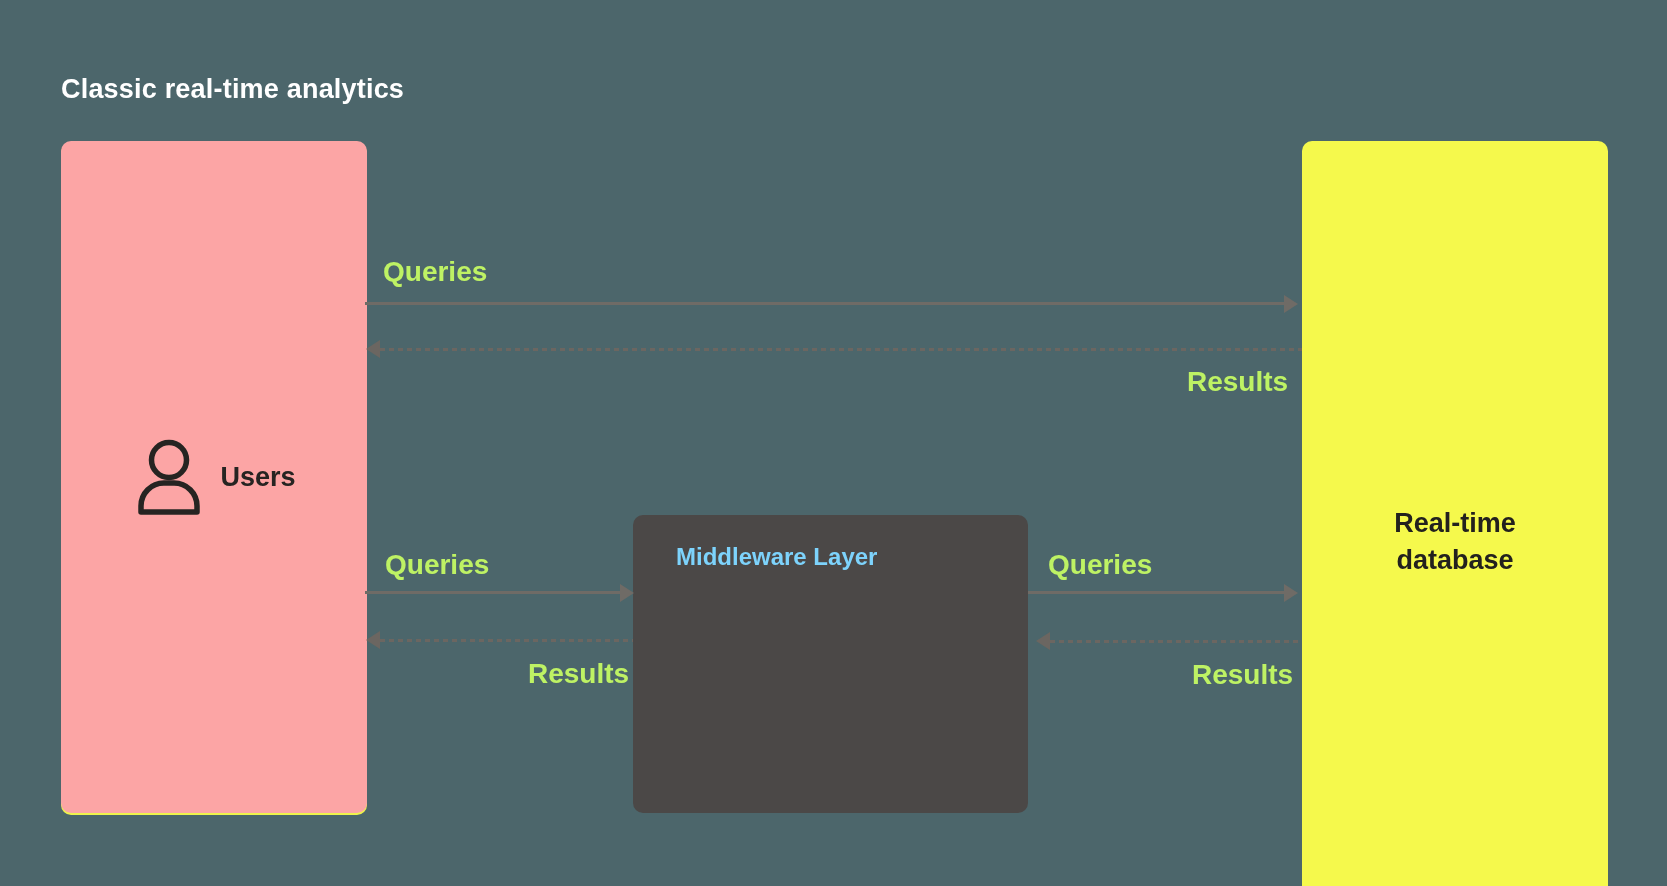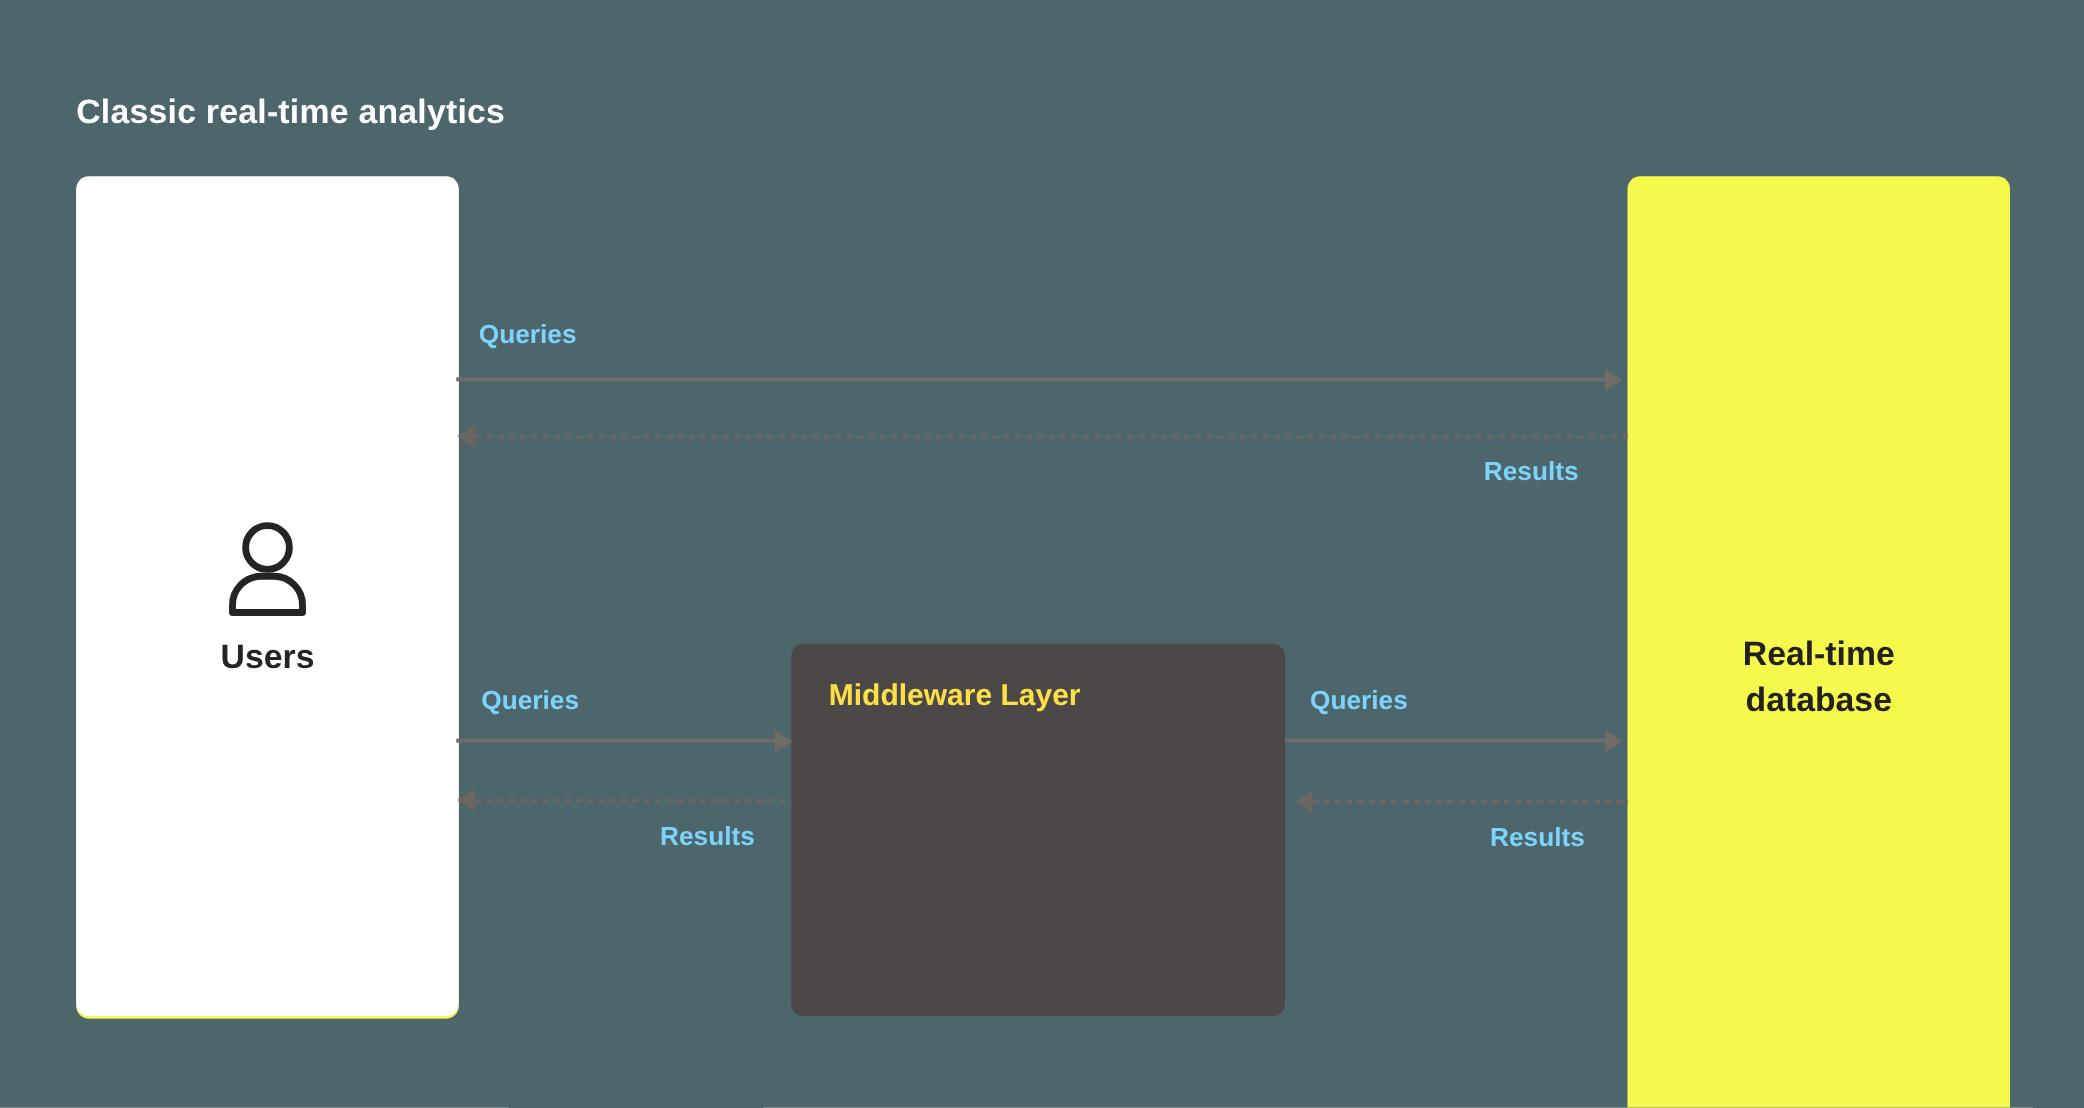--- a/index.html
+++ b/index.html
@@ -8,29 +8,29 @@
     background:#4C666B;
     font-family:"Liberation Sans", sans-serif;
   }
   .page-title {
     position:absolute; left:61px; top:74px;
     font-size:27px; font-weight:700; color:#FFFFFF; letter-spacing:0.2px;
   }
   .box { position:absolute; border-radius:10px; }
   .box-users {
     left:61px; top:141px; width:306px; height:672px;
-    background:#ffffff; box-shadow:0 2px 0 0 #EEF34C;
-    display:flex; flex-direction:column; align-items:center; justify-content:center; gap:14px;
+    background:#fca5a5; box-shadow:0 2px 0 0 #EEF34C;
+    display:flex; flex-direction:row; align-items:center; justify-content:center; gap:14px;
   }
   .box-users .node-label { font-size:27px; font-weight:700; color:#262422; }
   .box-middleware {
     left:633px; top:515px; width:395px; height:298px;
     background:#4B4847; padding:28px 30px; box-sizing:border-box;
   }
-  .box-middleware .node-label { font-size:24px; font-weight:700; color:#fde047; }
+  .box-middleware .node-label { font-size:24px; font-weight:700; color:#7dd3fc;margin-left:13px; }
   .box-database {
     left:1302px; top:141px; width:306px; height:801px;
     background:#F5F94C;
     display:flex; align-items:center; justify-content:center; text-align:center;
   }
   .box-database .node-label {
     font-size:27px; font-weight:700; color:#23211E;
     max-width:180px; line-height:1.35;
   }
   .user-icon { display:block; }
@@ -40,21 +40,21 @@
   .dashed {
     background-image:repeating-linear-gradient(to right,
       #6B6661 0, #6B6661 5px, transparent 5px, transparent 9px);
   }
   .head {
     position:absolute; width:0; height:0;
     border-top:9px solid transparent; border-bottom:9px solid transparent;
   }
   .head-right { border-left:14px solid #6F6B66; }
   .head-left  { border-right:14px solid #6B6661; }
-  .arrow-label { position:absolute; color:#7dd3fc; font-size:21px; font-weight:600; }
+  .arrow-label { position:absolute; color:#bef264; font-size:28px; font-weight:600; }
 
   .ln-q-top { left:365px; top:302px; width:920px; }
   .hd-q-top { left:1284px; top:295px; }
   .lb-q-top { left:383px; top:256px; }
 
   .ln-insights { left:380px; top:348px; width:922px; }
   .hd-insights { left:366px; top:340px; }
   .lb-insights { left:1187px; top:366px; }
 
   .ln-requests { left:365px; top:591px; width:256px; }

